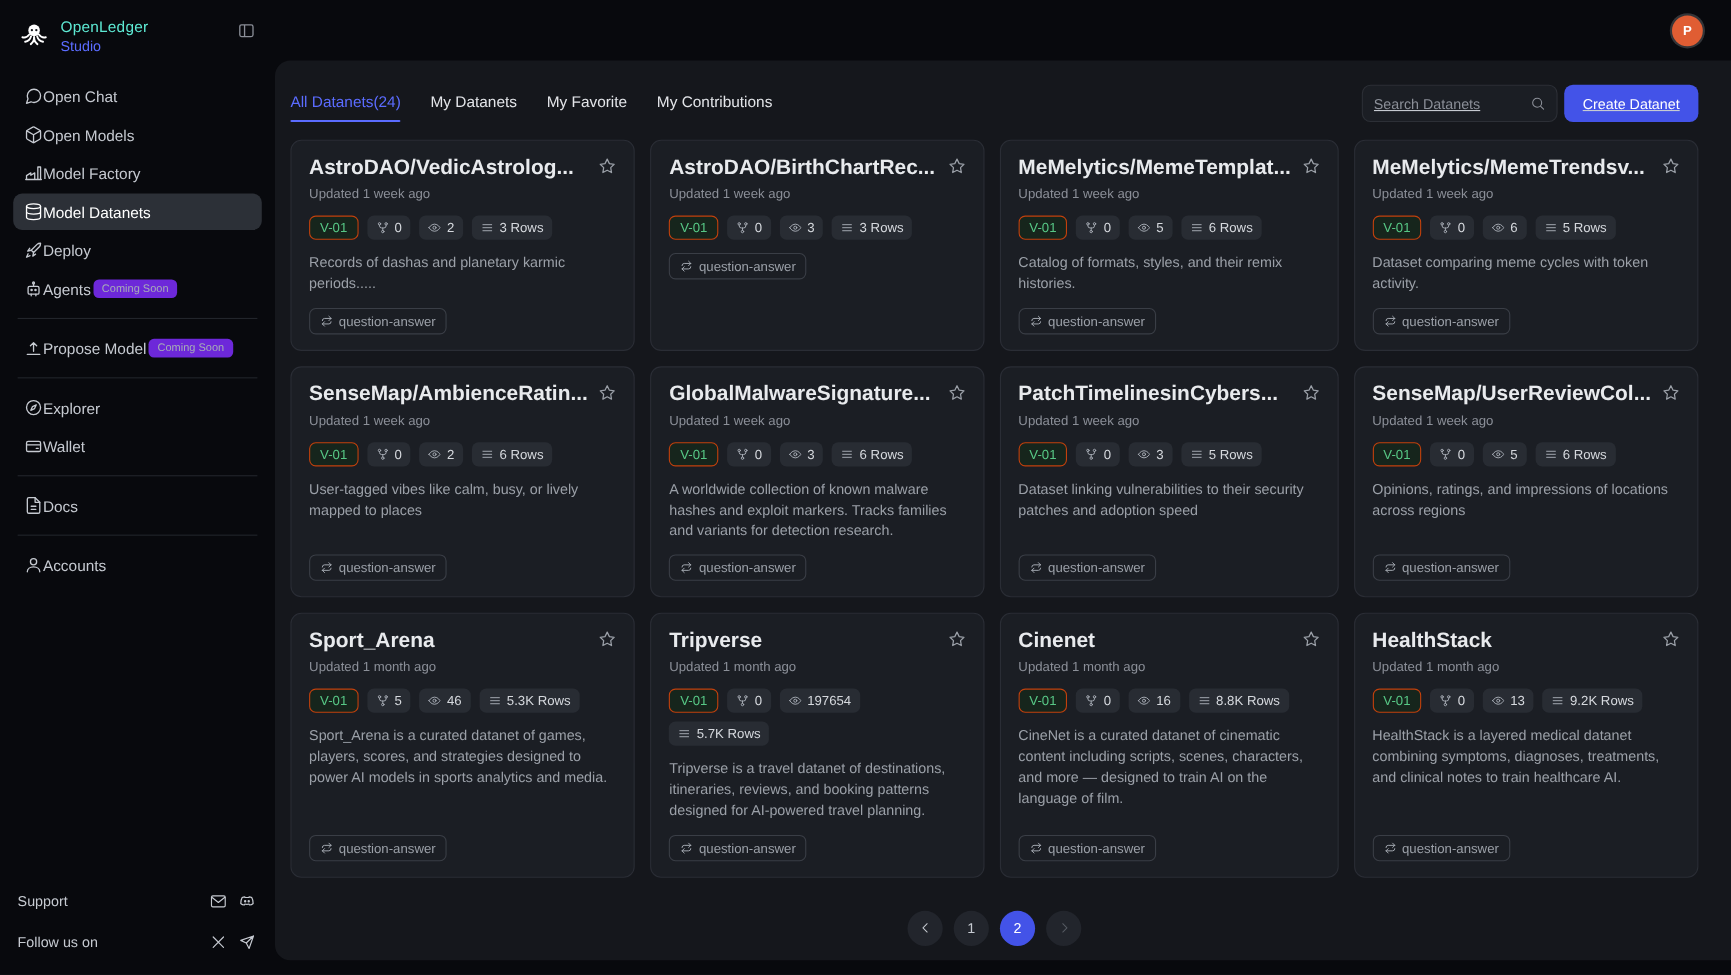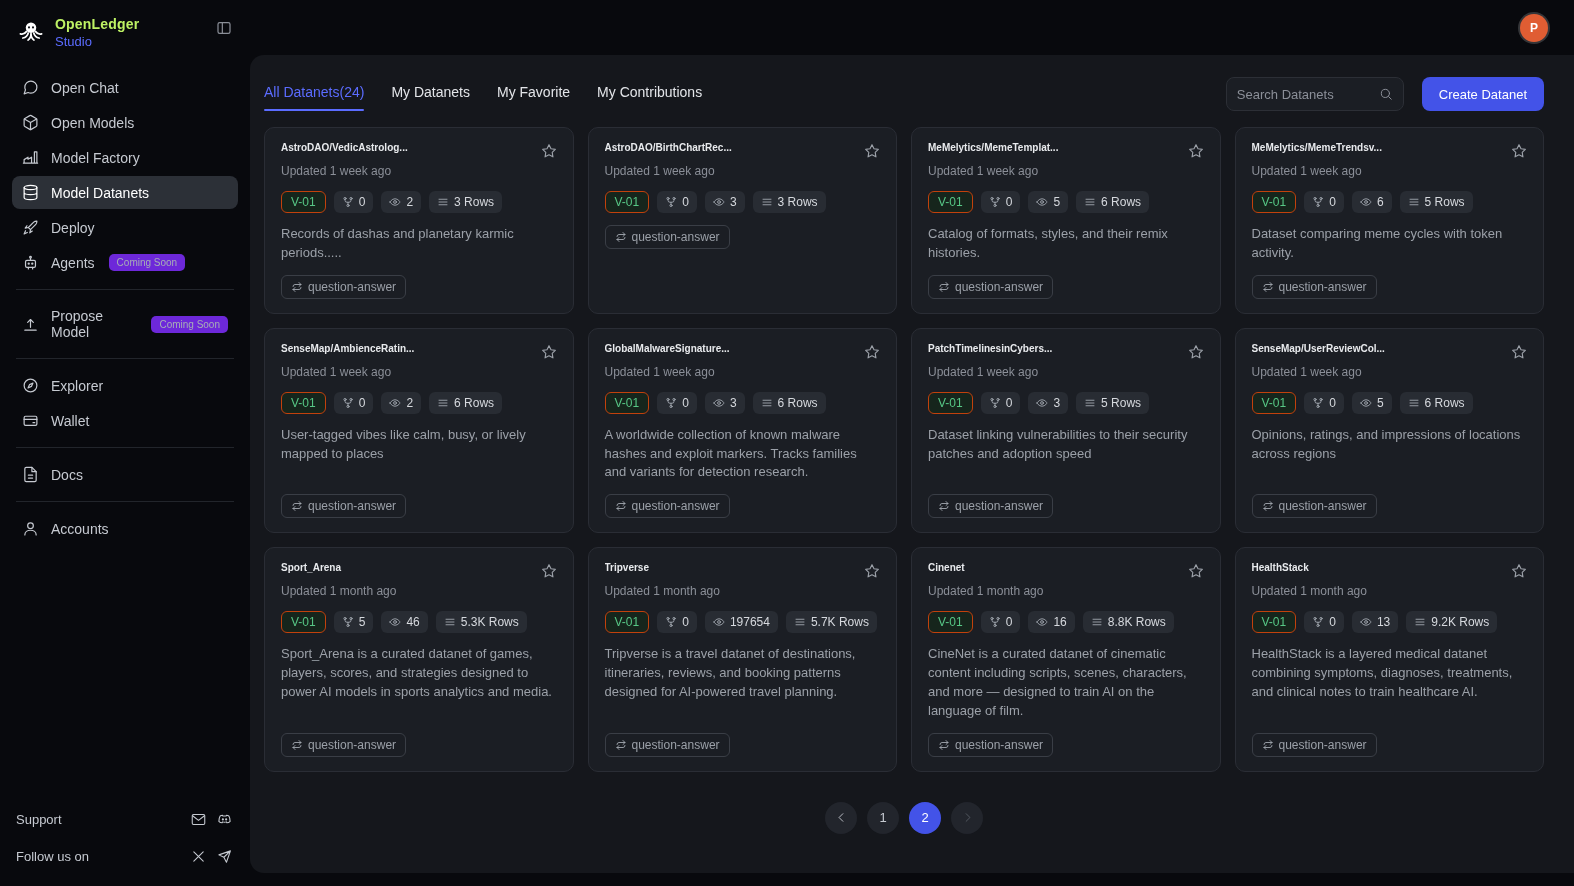--- a/index.html
+++ b/index.html
@@ -9,26 +9,26 @@
     font-family: "Liberation Sans", sans-serif;
     display: flex;
     overflow: hidden;
     color: #c6cad1;
   }
   
   .sidebar { width: 250px; flex-shrink: 0; display: flex; flex-direction: column; }
   .logo-row { display: flex; align-items: flex-start; padding: 16px 18px 8px 16px; gap: 9px; }
   .logo-mark { width: 30px; height: 32px; display: flex; flex-shrink: 0; }
   .logo-mark svg { width: 100%; height: 100%; }
-  .logo-title { color: #bef264; font-weight: bold; font-size: 14px; letter-spacing: .2px; }
+  .logo-title { color: #5eead4; font-weight: normal; font-size: 14px; letter-spacing: .2px; }
   .logo-subtitle { color: #5b6cff; font-size: 13px; margin-top: 2px; }
   .collapse-btn { margin-left: auto; width: 16px; height: 16px; color: #8b8f98; cursor: pointer; margin-top: 4px; }
   .collapse-btn svg { width: 100%; height: 100%; fill: none; stroke: currentColor; stroke-width: 1.8; }
   .nav { flex: 1; padding-top: 12px; }
-  .nav-item { display: flex; align-items: center; gap: 12px; margin: 2px 12px; padding: 8px 10px; border-radius: 8px; font-size: 14px; color: #c6cad1; cursor: pointer; }
+  .nav-item { display: flex; align-items: center; margin: 2px 12px; padding: 8px 10px; border-radius: 8px; font-size: 14px; color: #c6cad1; cursor: pointer; }
   .nav-item.active { background: #2c3037; color: #fff; }
   .nav-item .icon { width: 17px; height: 17px; display: flex; flex-shrink: 0; }
   .icon svg, .picon svg, .ficon svg, .star svg, .search-icon svg, .chev svg { width: 100%; height: 100%; fill: none; stroke: currentColor; stroke-width: 1.7; stroke-linecap: round; stroke-linejoin: round; }
   .badge { background: #6d28d9; color: #a7adb6; font-size: 10px; padding: 3px 8px; border-radius: 5px; margin-left: 2px; white-space: nowrap; }
   .divider { height: 1px; background: #22252b; margin: 10px 16px; }
   .toggle { margin-left: auto; width: 38px; height: 20px; border-radius: 10px; background: #0e1014; border: 1px solid #33373e; position: relative; display: flex; align-items: center; cursor: pointer; }
   .toggle .moon { position: absolute; left: 5px; font-size: 11px; color: #8b8f98; line-height: 1; }
   .toggle .knob { position: absolute; right: 2px; width: 15px; height: 15px; border-radius: 50%; background: #fff; }
   .sidebar-footer { padding: 12px 18px 22px 16px; font-size: 13px; }
   .footer-row { display: flex; align-items: center; margin-top: 22px; }
@@ -38,31 +38,31 @@
   .right-col { flex: 1; display: flex; flex-direction: column; min-width: 0; }
   .topbar { height: 55px; display: flex; align-items: center; justify-content: flex-end; padding-right: 26px; flex-shrink: 0; }
   .avatar { width: 28px; height: 28px; border-radius: 50%; background: #e05d33; color: #fff; display: flex; align-items: center; justify-content: center; font-size: 12px; font-weight: bold; cursor: pointer; box-shadow: 0 0 0 2px rgba(255,255,255,.18); }
   .panel { flex: 1; background: #15171c; border-radius: 14px 0 0 14px; margin-bottom: 13px; padding: 22px 30px 20px 14px; display: flex; flex-direction: column; overflow: hidden; }
   
   .toolbar { display: flex; align-items: flex-end; }
   .tabs { display: flex; gap: 27px; padding-top: 6px; }
   .tab { font-size: 14px; color: #e3e5e9; padding-bottom: 11px; position: relative; cursor: pointer; white-space: nowrap; }
   .tab.active { color: #5b6cff; }
   .tab.active::after { content: ""; position: absolute; left: 0; right: 0; bottom: 0; height: 2px; background: #5b6cff; border-radius: 1px; }
-  .toolbar-right { margin-left: auto; display: flex; gap: 18px; }
+  .toolbar-right { margin-left: auto; display: flex; gap: 6px; text-decoration: underline; }
   .search-box { width: 178px; height: 34px; background: #1b1e24; border: 1px solid #2c2f36; border-radius: 8px; display: flex; align-items: center; padding: 0 10px; }
   .search-box input { flex: 1; min-width: 0; background: transparent; border: none; outline: none; color: #d6d9de; font-size: 13px; font-family: inherit; }
   .search-box input::placeholder { color: #8b8f98; }
   .search-icon { width: 14px; height: 14px; color: #8b8f98; flex-shrink: 0; }
   .create-btn { height: 34px; padding: 0 17px; background: #4353e8; color: #fff; border: none; border-radius: 8px; font-size: 13px; font-family: inherit; cursor: pointer; }
   
   .grid { margin-top: 16px; display: grid; grid-template-columns: repeat(4, 1fr); gap: 14px; }
   .card { background: #1b1e24; border: 1px solid #2a2d35; border-radius: 10px; padding: 14px 16px; display: flex; flex-direction: column; }
   .card-head { display: flex; align-items: flex-start; }
-  .card-title { font-size: 10px; color: #e8eaed; font-weight: 600; white-space: nowrap; overflow: hidden; text-overflow: ellipsis; flex: 1; }
+  .card-title { font-size: 19px; color: #e8eaed; font-weight: 600; white-space: nowrap; overflow: hidden; text-overflow: ellipsis; flex: 1; }
   .star { width: 16px; height: 16px; color: #9ba0a8; margin-left: 10px; cursor: pointer; flex-shrink: 0; margin-top: 1px; }
   .card-updated { font-size: 12px; color: #8b8f98; margin-top: 5px; }
   .stats { display: flex; gap: 8px; margin-top: 13px; flex-wrap: wrap; }
   .pill { display: inline-flex; align-items: center; gap: 5px; background: #282c33; color: #d6d9de; font-size: 12px; padding: 4px 8px; border-radius: 6px; white-space: nowrap; }
   .pill.version { background: #16251c; border: 1px solid #c2410c; color: #57c785; padding: 3px 9px; }
   .picon { width: 12px; height: 12px; color: #aab0b8; display: flex; flex-shrink: 0; }
   .card-desc { font-size: 13px; color: #9ba0a8; line-height: 1.45; margin-top: 12px; flex: 1; }
   .tag { align-self: flex-start; display: inline-flex; align-items: center; gap: 5px; border: 1px solid #3a3e46; color: #9ba0a8; font-size: 12px; padding: 4px 9px; border-radius: 6px; margin-top: 12px; }
   
   .pagination { display: flex; justify-content: center; align-items: center; gap: 10px; margin-top: 30px; }

